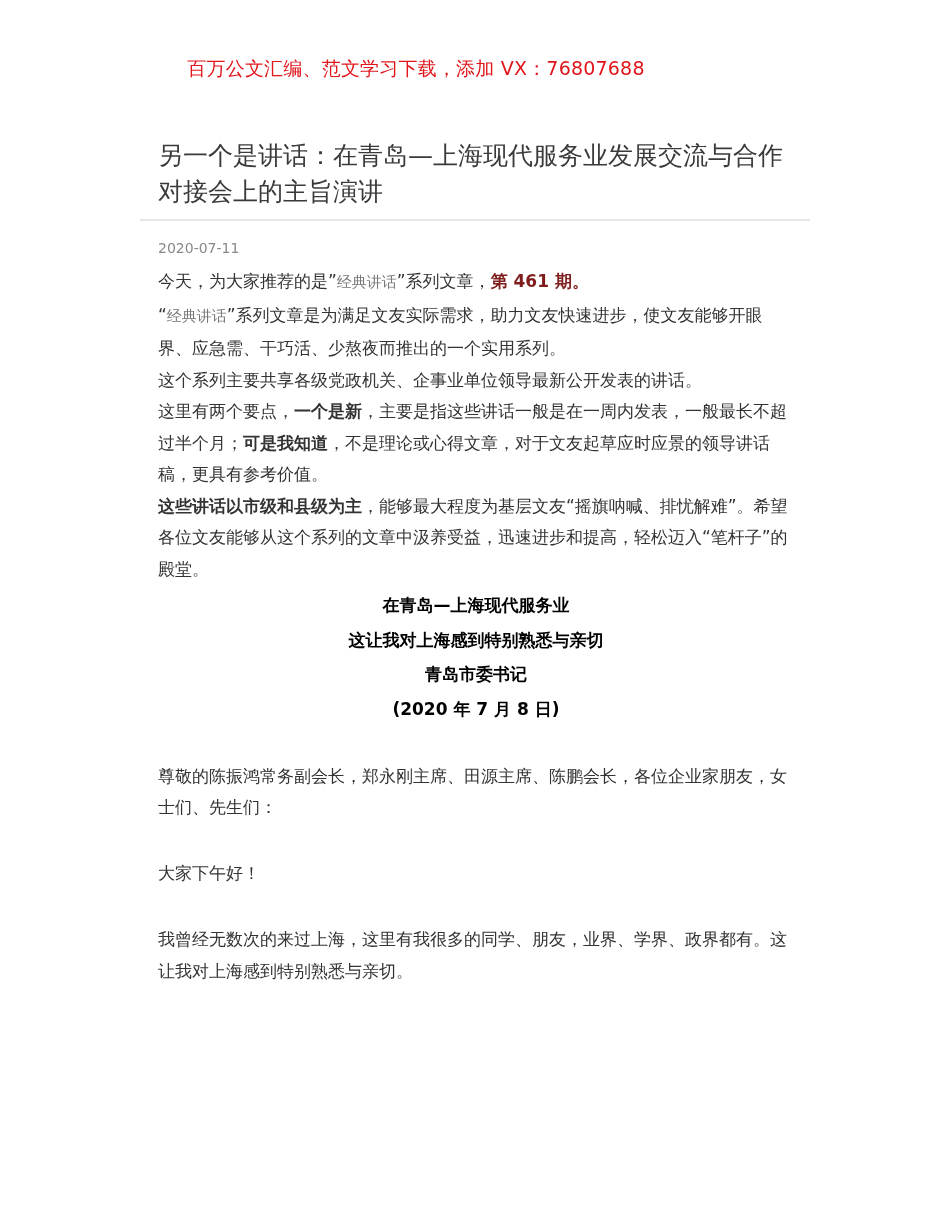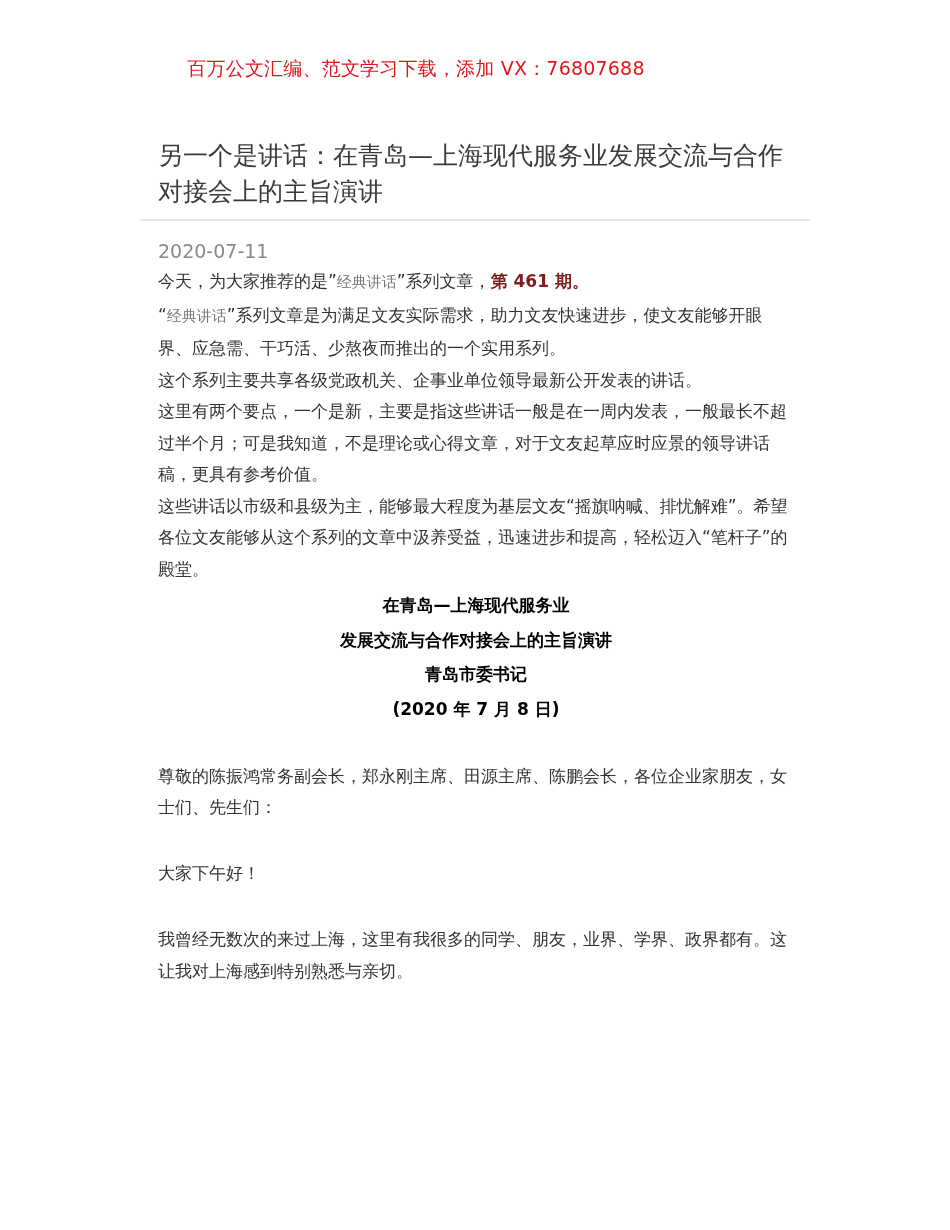--- a/index.html
+++ b/index.html
@@ -41,41 +41,41 @@
     top: 219px;
     left: 140px;
     width: 670px;
     height: 2px;
     background: #e6e6e6;
   }
   .date {
     position: absolute;
     top: 240px;
     left: 158px;
-    font-size: 19px;
+    font-size: 14px;
     color: #888888;
   }
   .content {
     position: absolute;
     top: 266px;
     left: 158px;
     width: 636px;
     font-size: 17px;
     line-height: 31.5px;
     color: #333333;
   }
   .content p {
     margin: 0;
   }
   .red-bold {
     color: #7f1d1d;
     font-weight: bold;
   }
   .b {
-    font-weight: normal;
+    font-weight: bold;
   }
   .quote-serif {
     font-family: Liberation Mono, monospace;
     color: #777777;
     font-size: 15px;
   }
   .center-block {
     text-align: center;
     color: #000000;
     font-weight: bold;
@@ -113,21 +113,21 @@
   <p>
     <span>这里有两个要点，</span><span class="b">一个是新</span><span>，主要是指这些讲话一般是在一周内发表，一般最长不超过半个月；</span><span class="b">可是我知道</span><span>，不是理论或心得文章，对于文友起草应时应景的领导讲话稿，更具有参考价值。</span>
   </p>
 
   <p>
     <span class="b">这些讲话以市级和县级为主</span><span>，能够最大程度为基层文友“摇旗呐喊、排忧解难”。希望各位文友能够从这个系列的文章中汲养受益，迅速进步和提高，轻松迈入“笔杆子”的殿堂。</span>
   </p>
 
   <p class="center-block">
     <span>在青岛—上海现代服务业</span><br>
-    <span>发展交流与合作对接会上的主旨演讲</span><br>
+    <span>这让我对上海感到特别熟悉与亲切</span><br>
     <span>青岛市委书记</span><br>
     <span>(2020 年 7 月 8 日)</span>
   </p>
 
   <div class="spacer"></div>
 
   <p>尊敬的陈振鸿常务副会长，郑永刚主席、田源主席、陈鹏会长，各位企业家朋友，女士们、先生们：</p>
 
   <div class="spacer"></div>
 

